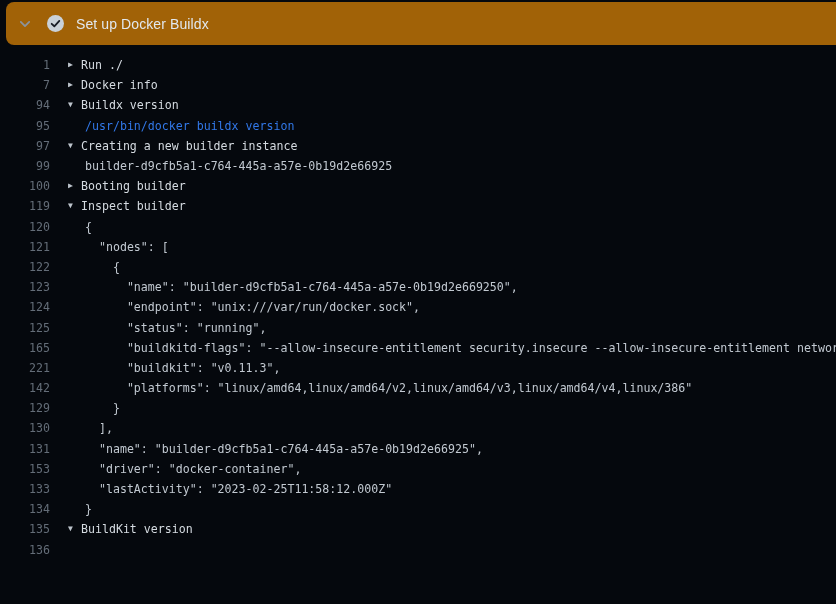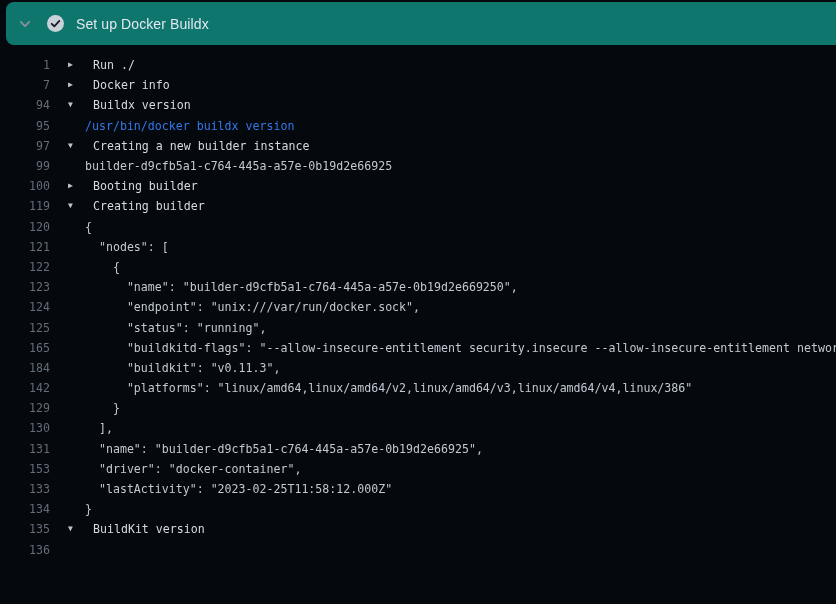--- a/index.html
+++ b/index.html
@@ -5,21 +5,21 @@
   html,body{margin:0;padding:0;}
   body{
     width:836px;height:604px;overflow:hidden;
     background:#05080d;
     font-family:"Liberation Sans", sans-serif;
     -webkit-font-smoothing:antialiased;
   }
   .step-header{
     margin:2px 0 0 6px;
     height:43px;
-    background:#0f766e;
+    background:#a16207;
     border-radius:8px 0 0 8px;
     display:flex;align-items:center;
     padding-left:10px;gap:12px;
   }
   .chev{width:18px;height:18px;display:flex;align-items:center;justify-content:center;cursor:pointer;}
   .status{width:18px;height:18px;display:flex;align-items:center;justify-content:center;}
   .step-title{
     color:#e2e8ee;font-size:14px;letter-spacing:.1px;
   }
   .log{
@@ -34,21 +34,21 @@
   }
   .ln{
     width:50px;flex:none;text-align:right;
     color:#646d78;cursor:pointer;
   }
   .arrowbox{
     flex:none;margin-left:18px;width:13px;
     color:#bdc4cc;font-size:8px;line-height:1;
   }
   .grouprow{cursor:pointer;}
-  .grouprow .txt{color:#d5dbe1;margin-left:12px;}
+  .grouprow .txt{color:#d5dbe1;}
   .plainrow .txt{margin-left:35px;color:#c2c9d1;}
   .plainrow .txt.cmd{color:#3278e8;}
   .txt{flex:none;}
 </style>
 </head>
 <body>
 
 <div class="step-header">
   <span class="chev">
     <svg width="14" height="14" viewBox="0 0 16 16">
@@ -94,21 +94,21 @@
     <span class="txt">builder-d9cfb5a1-c764-445a-a57e-0b19d2e66925</span>
   </div>
     <div class="line grouprow">
     <span class="ln">100</span>
     <span class="arrowbox">▶</span>
     <span class="txt">Booting builder</span>
   </div>
     <div class="line grouprow">
     <span class="ln">119</span>
     <span class="arrowbox">▼</span>
-    <span class="txt">Creating builder</span>
+    <span class="txt">Inspect builder</span>
   </div>
     <div class="line plainrow">
     <span class="ln">120</span>
     <span class="txt">{</span>
   </div>
     <div class="line plainrow">
     <span class="ln">121</span>
     <span class="txt">  "nodes": [</span>
   </div>
     <div class="line plainrow">
@@ -125,21 +125,21 @@
   </div>
     <div class="line plainrow">
     <span class="ln">125</span>
     <span class="txt">      "status": "running",</span>
   </div>
     <div class="line plainrow">
     <span class="ln">165</span>
     <span class="txt">      "buildkitd-flags": "--allow-insecure-entitlement security.insecure --allow-insecure-entitlement network.host",</span>
   </div>
     <div class="line plainrow">
-    <span class="ln">184</span>
+    <span class="ln">221</span>
     <span class="txt">      "buildkit": "v0.11.3",</span>
   </div>
     <div class="line plainrow">
     <span class="ln">142</span>
     <span class="txt">      "platforms": "linux/amd64,linux/amd64/v2,linux/amd64/v3,linux/amd64/v4,linux/386"</span>
   </div>
     <div class="line plainrow">
     <span class="ln">129</span>
     <span class="txt">    }</span>
   </div>

